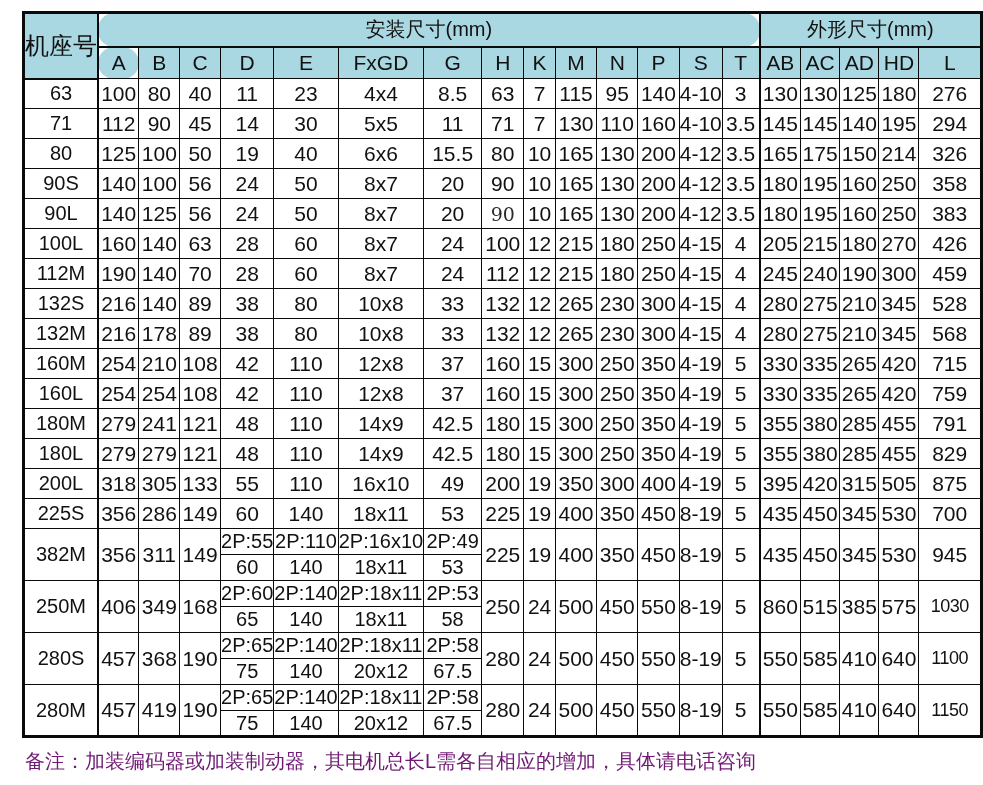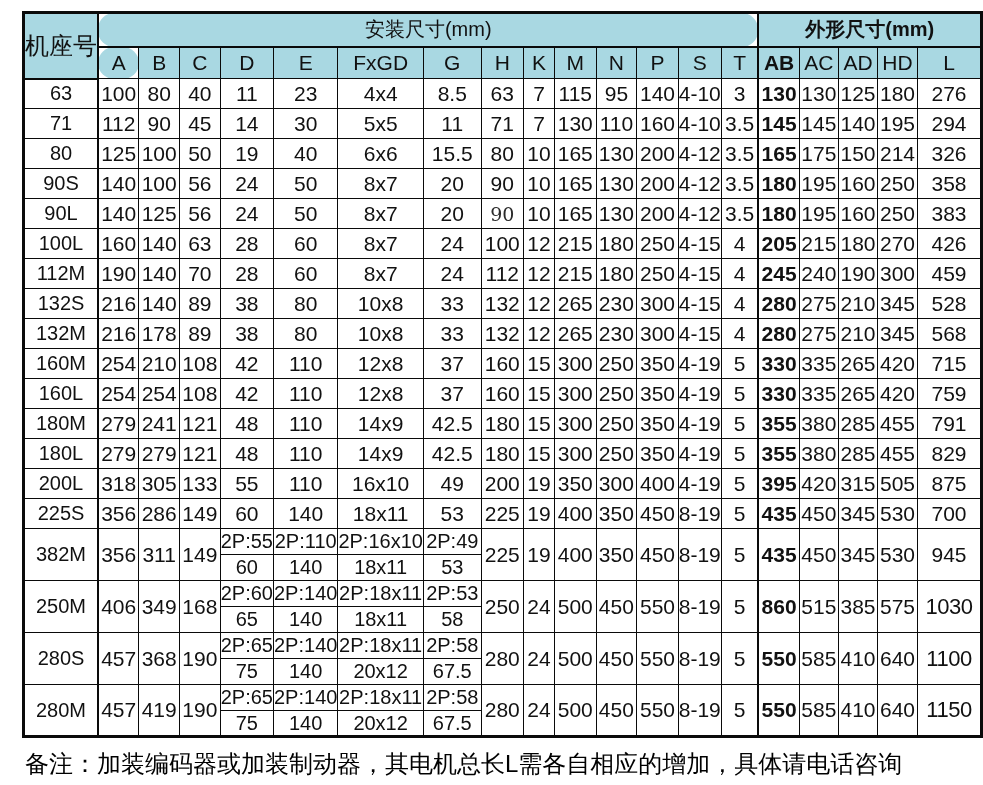--- a/index.html
+++ b/index.html
@@ -12,25 +12,25 @@
   thead tr.cols-row{height:32px;}
   .group-label{font-size:20px;}
   .frame-head{font-size:24px;}
   .col-letter{font-size:21px;}
   tbody tr{height:30px;}
   tbody tr.half{height:26px;}
   tbody th.frame{font-weight:normal;font-size:20px;background:#fff;}
   tbody td{font-size:21px;}
   td.sub{font-size:20px;}
   td.serif{font-family:"DejaVu Serif",serif;font-size:19px;color:#2a2a2a;}
-  td.small{font-size:22px;letter-spacing:-0.5px;margin-top:25px;}
+  td.small{font-size:18px;letter-spacing:-0.5px;margin-top:25px;}
   .fsep{border-left-width:2px;border-radius:16px;}
-  .gsep{border-left-width:2px;font-weight:bold;}
+  .gsep{border-left-width:2px;}
   .group-row th{border-bottom-width:2px;}
-  .note{margin:10px 0 0 3px;font-size:24px;color:#000000;}
+  .note{margin:10px 0 0 3px;font-size:20px;color:#701a75;}
 </style>
 </head>
 <body>
 
 <div class="page">
   <table>
     <colgroup>
       <col style="width:58px">
         <col style="width:42px">
         <col style="width:42px">

